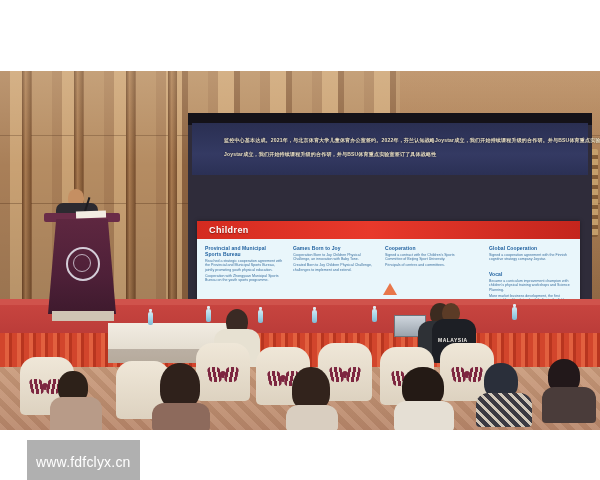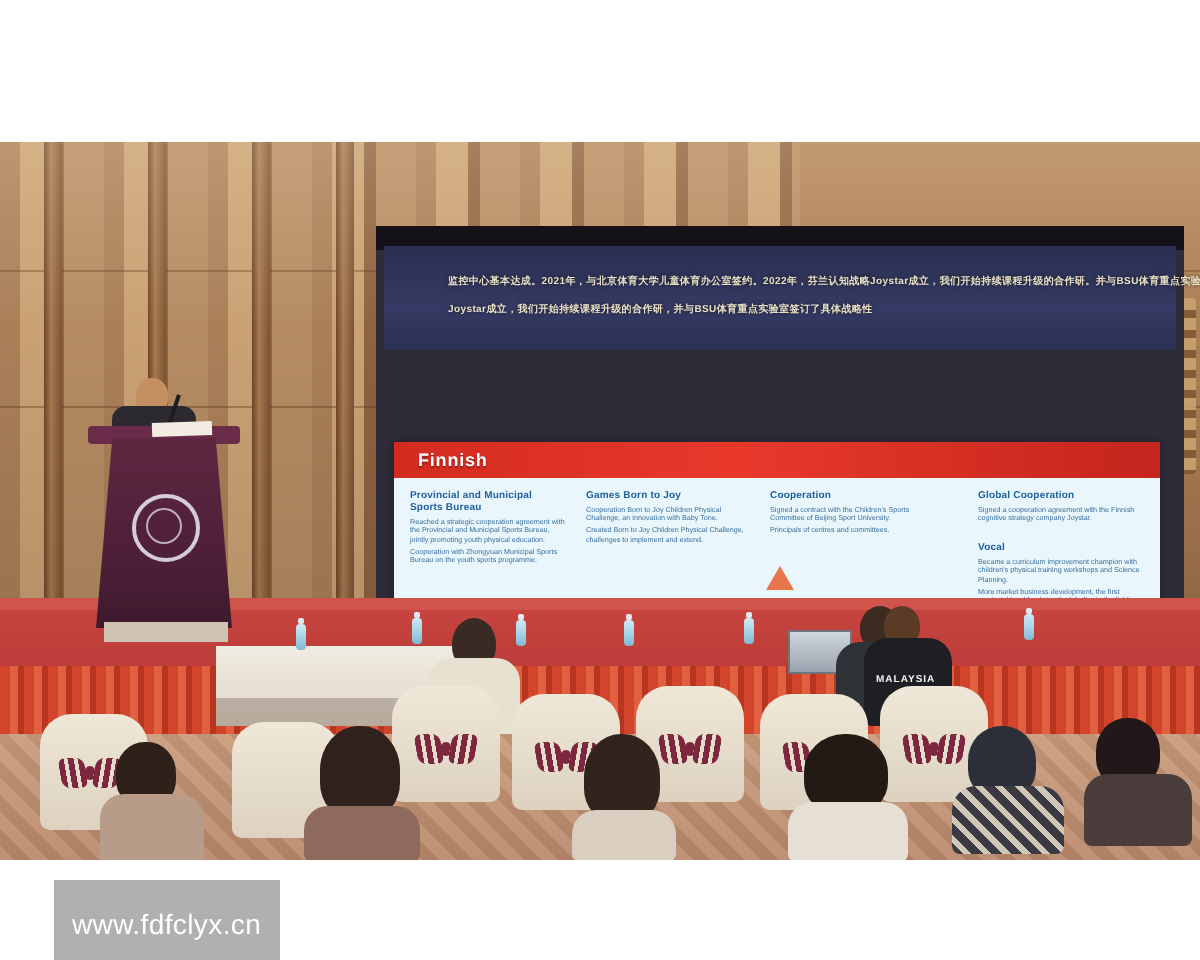--- a/index.html
+++ b/index.html
@@ -291,21 +291,21 @@
 
     <div class="screen-frame"></div>
     <div class="screen-top"></div>
     <div class="screen-blue">
       <div class="cn-line" style="left:32px;top:14px">监控中心基本达成。2021年，与北京体育大学儿童体育办公室签约。2022年，芬兰认知战略Joystar成立，我们开始持续课程升级的合作研。并与BSU体育重点实验室签订了具体战略性</div>
       <div class="cn-line" style="left:32px;top:28px">Joystar成立，我们开始持续课程升级的合作研，并与BSU体育重点实验室签订了具体战略性</div>
     </div>
 
     <div class="slide">
       <div class="slide-header"></div>
-      <div class="slide-title">Finnish</div>
+      <div class="slide-title">Children</div>
 
       <div class="slide-body">
 
         <div class="arrow-l"></div>
         <div class="link l1"></div>
         <div class="link l2"></div>
         <div class="link l3"></div>
         <div class="link l4"></div>
         <div class="link l5"></div>
         <div class="arrow-u"></div>

